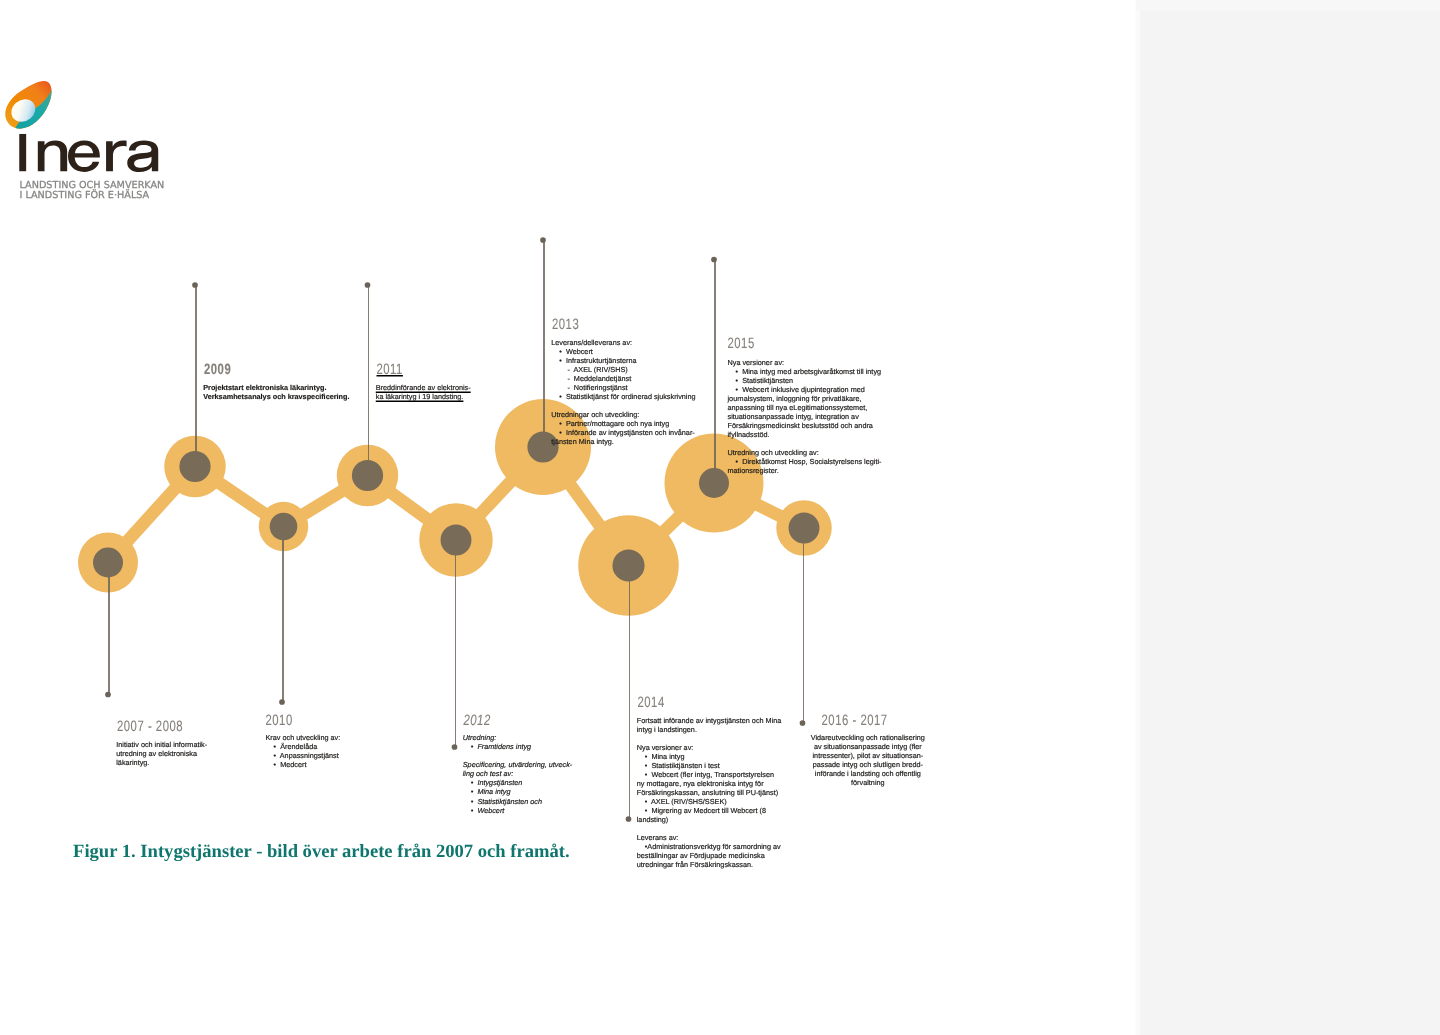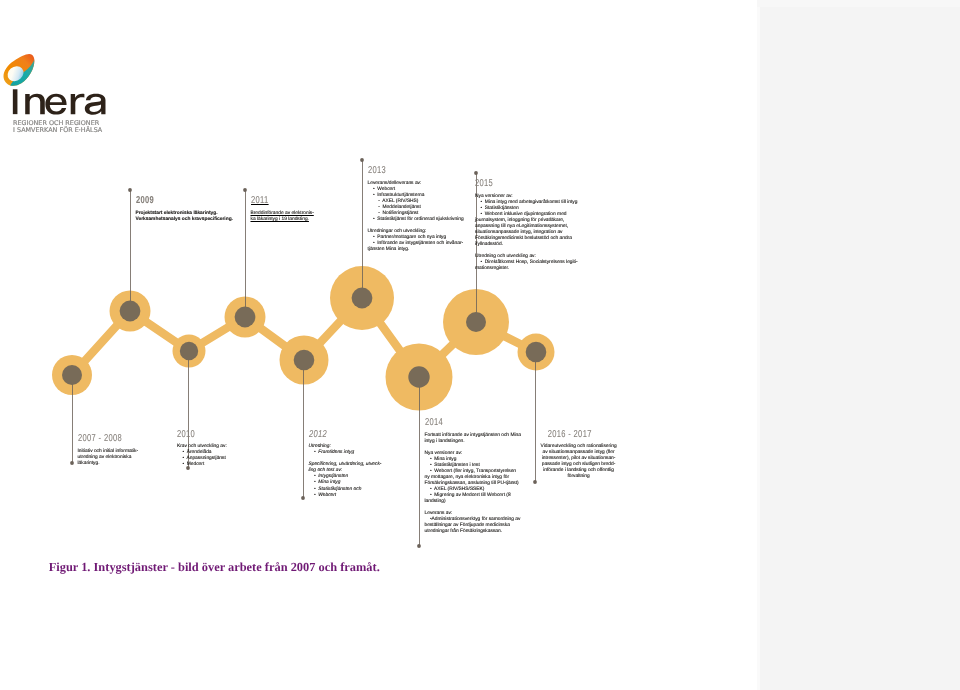--- a/index.html
+++ b/index.html
@@ -15,23 +15,23 @@
   .logo{position:absolute;left:0;top:0;width:140px;height:140px;}
   .logo-mark{position:absolute;left:0.8px;top:54.1px;}
   .logo-word{position:absolute;left:9.65px;top:88.6px;}
   .logo-tag1,.logo-tag2{position:absolute;left:13px;font-family:"DejaVu Sans",sans-serif;
              font-size:6.45px;line-height:7px;color:#868583;white-space:nowrap;
              -webkit-text-stroke:0.18px #868583;}
   .logo-tag1{top:119.8px;}
   .logo-tag2{top:126.9px;}
   .caption{position:absolute;left:48.7px;top:560.3px;
            font-family:"Liberation Serif",serif;font-weight:bold;
-           font-size:12.4px;color:#701a75;white-space:nowrap;}
-
-  .tl{position:absolute;}
+           font-size:12.4px;color:#0f766e;white-space:nowrap;}
+
+  .tl{position:absolute;margin-top:46px;}
   .tl-year{font-size:10px;color:#847f79;letter-spacing:0.45px;line-height:11px;
            white-space:nowrap;transform:scaleX(0.755);transform-origin:left top;
            -webkit-text-stroke:0.08px #847f79;}
   .tl-body{font-size:4.85px;color:#1d1b19;line-height:6.02px;margin-top:4.6px;
            -webkit-text-stroke:0.12px #1d1b19;}
   .tl-body div{white-space:pre;}
 </style>
 </head>
 <body>
 
@@ -119,22 +119,22 @@
       <svg class="logo-word" width="109.4" height="30.25" viewBox="0 0 100 32" preserveAspectRatio="none">
         <title>inera</title>
         <g fill="#2d2219">
           <rect x="2.6" y="0.3" width="4.2" height="26.3"></rect>
           <path d="M 13.9 26.6 L 13.9 5.4 L 18.0 5.4 L 18.0 8.3 C 19.6 6.0 22.0 5.0 24.7 5.0 C 29.2 5.0 31.8 7.9 31.8 12.6 L 31.8 26.6 L 27.6 26.6 L 27.6 13.4 C 27.6 10.2 26.0 8.5 23.2 8.5 C 20.1 8.5 18.0 10.8 18.0 14.3 L 18.0 26.6 Z"></path>
           <path d="M 47.3 20.0 L 51.3 20.0 C 50.5 24.3 46.9 27.1 42.2 27.1 C 36.2 27.1 32.3 22.7 32.3 16.1 C 32.3 9.5 36.3 4.9 42.2 4.9 C 48.0 4.9 51.7 9.2 51.7 15.7 L 51.7 16.9 L 36.4 16.9 C 36.6 21.0 38.9 23.7 42.3 23.7 C 45.0 23.7 46.8 22.3 47.3 20.0 Z M 42.2 8.3 C 39.1 8.3 36.9 10.4 36.5 13.9 L 47.6 13.9 C 47.3 10.5 45.2 8.3 42.2 8.3 Z"></path>
           <path d="M 55.5 26.6 L 55.5 5.4 L 59.5 5.4 L 59.5 9.2 C 60.8 6.4 63.1 5.0 66.2 5.0 C 66.8 5.0 67.4 5.1 68.0 5.2 L 68.0 9.1 C 67.2 8.9 66.5 8.8 65.8 8.8 C 61.9 8.8 59.7 11.4 59.7 15.9 L 59.7 26.6 Z"></path>
           <path d="M 83.4 26.6 L 83.4 23.6 C 81.7 26.0 79.0 27.2 75.8 27.2 C 71.3 27.2 68.4 24.7 68.4 20.8 C 68.4 16.9 71.0 14.7 76.4 14.0 L 80.3 13.5 C 82.5 13.2 83.2 12.7 83.2 11.3 C 83.2 9.3 81.5 8.1 78.5 8.1 C 75.4 8.1 73.7 9.4 73.4 12.0 L 69.4 12.0 C 69.7 7.5 73.0 4.9 78.6 4.9 C 84.2 4.9 87.3 7.4 87.3 11.9 L 87.3 26.6 Z M 83.2 16.4 C 82.6 16.9 81.7 17.2 80.2 17.4 L 76.8 17.9 C 73.9 18.3 72.6 19.3 72.6 21.1 C 72.6 23.0 74.2 24.2 76.8 24.2 C 80.6 24.2 83.2 21.9 83.2 18.6 Z"></path>
         </g>
       </svg>
-      <div class="logo-tag1">REGIONER OCH REGIONER</div>
-      <div class="logo-tag2">I SAMVERKAN FÖR E·HÄLSA</div>
+      <div class="logo-tag1">LANDSTING OCH SAMVERKAN</div>
+      <div class="logo-tag2">I LANDSTING FÖR E·HÄLSA</div>
     </div>
     <div class="caption">Figur 1. Intygstjänster - bild över arbete från 2007 och framåt.</div>
   <div class="tl" style="left: 135.5px; top: 195.3px; font-weight: bold;">
         <div class="tl-year">2009</div>
         <div class="tl-body">
           <div>Projektstart elektroniska läkarintyg.</div>
           <div>Verksamhetsanalys och kravspecificering.</div>
         </div>
       </div>
       <div class="tl" style="left: 250.5px; top: 195.3px; text-decoration: underline;">
@@ -154,21 +154,21 @@
           <div>        -  Meddelandetjänst</div>
           <div>        -  Notifieringstjänst</div>
           <div>    •  Statistiktjänst för ordinerad sjukskrivning</div>
           <div>&nbsp;</div>
           <div>Utredningar och utveckling:</div>
           <div>    •  Partner/mottagare och nya intyg</div>
           <div>    •  Införande av intygstjänsten och invånar-</div>
           <div>tjänsten Mina intyg.</div>
         </div>
       </div>
-      <div class="tl" style="left: 475px; top: 178.3px;">
+      <div class="tl" style="left: 485px; top: 178.3px;">
         <div class="tl-year">2015</div>
         <div class="tl-body">
           <div>Nya versioner av:</div>
           <div>    •  Mina intyg med arbetsgivaråtkomst till intyg</div>
           <div>    •  Statistiktjänsten</div>
           <div>    •  Webcert inklusive djupintegration med</div>
           <div>journalsystem, inloggning för privatläkare,</div>
           <div>anpassning till nya eLegitimationssystemet,</div>
           <div>situationsanpassade intyg, integration av</div>
           <div>Försäkringsmedicinskt beslutsstöd och andra</div>

